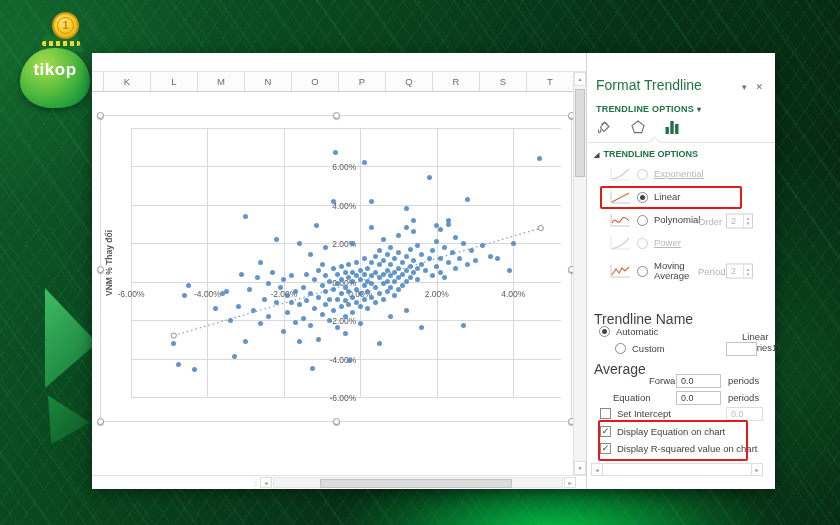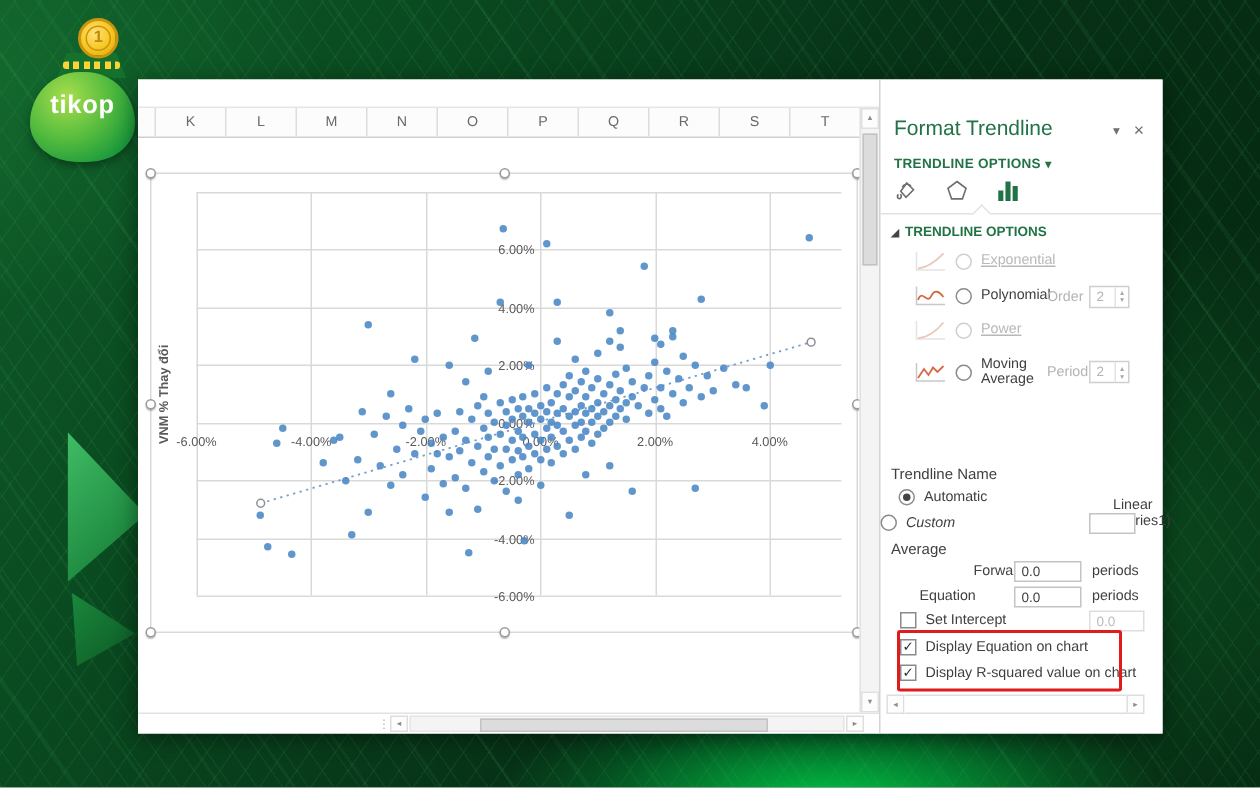--- a/index.html
+++ b/index.html
@@ -103,21 +103,21 @@
   .opt-row.wrap .opt-label{max-width:46px;}
   .opt-row.disabled .opt-label{color:#b8b8b8;text-decoration:underline;}
   .opt-row.disabled .radio{border-color:#cfcfcf;}
   .extra-label{position:absolute;left:111px;top:50%;transform:translateY(-50%);color:#b4b4b4;font-size:9.5px;}
   .spin{position:absolute;left:139px;top:50%;transform:translateY(-50%);width:27px;height:15px;border:1px solid #cfcfcf;
     box-sizing:border-box;display:flex;background:#fff;}
   .spin-val{flex:1;font-size:9px;color:#b4b4b4;padding-left:4px;line-height:13px;}
   .spin-arrows{width:8px;border-left:1px solid #e2e2e2;display:flex;flex-direction:column;align-items:center;justify-content:center;
     font-size:4.5px;color:#a8a8a8;line-height:5px;}
   .hl-red{position:absolute;left:13px;right:33px;top:0;bottom:0;border:2px solid #e01b1b;border-radius:2px;pointer-events:none;}
-  .p-subhdr{position:absolute;left:7px;font-size:10px;color:#3f3f3f;}
+  .p-subhdr{position:absolute;left:7px;font-size:14px;color:#3f3f3f;}
   .p-row{position:absolute;display:flex;align-items:center;font-size:9.5px;color:#3f3f3f;}
   .cbx{width:11px;height:11px;border:1px solid #8a8a8a;box-sizing:border-box;background:#fff;margin-right:6px;
     font-size:9px;line-height:9px;text-align:center;color:#333;flex:0 0 auto;}
   .inbox{position:absolute;border:1px solid #c4c4c4;background:#fff;box-sizing:border-box;font-size:9px;color:#3f3f3f;
     padding:1px 0 0 4px;}
   .inbox.disabled{border-color:#dedede;color:#bcbcbc;}
   #red-disp{position:absolute;left:11px;top:367px;width:150px;height:41px;border:2px solid #e01b1b;border-radius:2px;box-sizing:border-box;}
   #p-hscroll{position:absolute;left:4px;top:410px;width:172px;height:13px;display:flex;}
   #p-hscroll .hsb{height:13px;}
   #p-hs-track{flex:1;border:1px solid #dedede;border-left:none;border-right:none;background:#fff;box-sizing:border-box;}
@@ -465,20 +465,29 @@
             <span class="thumb"><svg width="22" height="15" viewBox="0 0 22 15">
                 <path d="M2,1 L2,13 L21,13" fill="none" stroke="#e3e3e3" stroke-width="1"></path>
                 <path d="M3,12 C 9,11.5 14,8 20,2" fill="none" stroke="#eac9ba" stroke-width="1.2"></path>
               </svg></span>
             <span class="radio"></span>
             <span class="opt-label">Exponential</span>
           </div>
           <div class="opt-row">
             <span class="thumb"><svg width="22" height="15" viewBox="0 0 22 15">
                 <path d="M2,1 L2,13 L21,13" fill="none" stroke="#c8c8c8" stroke-width="1"></path>
+                <path d="M3,12 L20,3" fill="none" stroke="#d26b45" stroke-width="1.2"></path>
+              </svg></span>
+            <span class="radio checked"></span>
+            <span class="opt-label">Linear</span>
+            <span class="hl-red"></span>
+          </div>
+          <div class="opt-row">
+            <span class="thumb"><svg width="22" height="15" viewBox="0 0 22 15">
+                <path d="M2,1 L2,13 L21,13" fill="none" stroke="#c8c8c8" stroke-width="1"></path>
                 <path d="M3,10 C 6,2 9,14 12,7 C 14,3 17,4 20,8" fill="none" stroke="#d26b45" stroke-width="1.2"></path>
               </svg></span>
             <span class="radio"></span>
             <span class="opt-label">Polynomial</span>
             <span class="extra-label">Order</span>
             <span class="spin">
               <span class="spin-val">2</span>
               <span class="spin-arrows">
                 <span>▲</span>
                 <span>▼</span>
@@ -510,21 +519,21 @@
             </span>
           </div>
         </div>
 
       <div class="p-subhdr" id="tn-hdr" style="top:258px">Trendline Name</div>
       <div class="p-row" style="left:12px;top:273px;">
         <span class="radio checked"></span>
         <span>Automatic</span>
       </div>
       <div class="p-row" style="left:111px;top:278px;padding-left:44px;">Linear (Series1)</div>
-      <div class="p-row" style="left:0;top:290px;font-style:italic;">
+      <div class="p-row" style="left:28px;top:290px;">
         <span class="radio"></span>
         <span>Custom</span>
       </div>
       <div class="inbox" style="left:139px;top:289px;width:31px;height:14px;"></div>
 
       <div class="p-subhdr" id="fc-hdr" style="top:308px">Average</div>
       <div class="p-row" style="left:26px;top:322px;margin-left:36px;">Forward</div>
       <div class="inbox" style="left:89px;top:321px;width:45px;height:14px;">0.0</div>
       <div class="p-row" style="left:141px;top:322px;">periods</div>
       <div class="p-row" style="left:26px;top:339px;">Equation</div>

